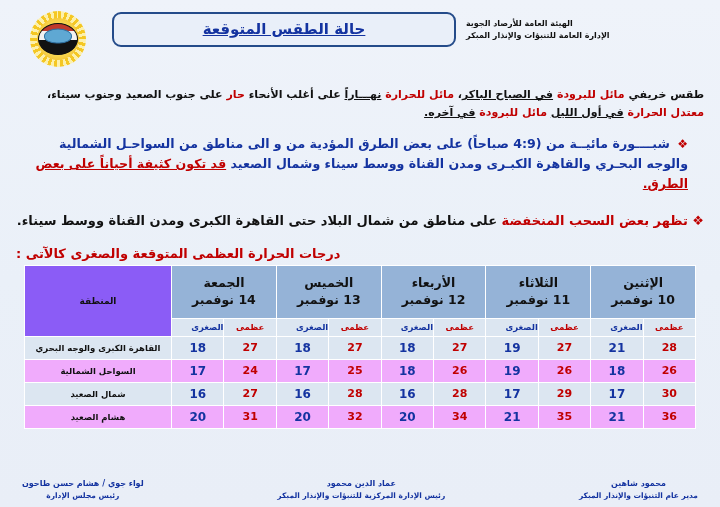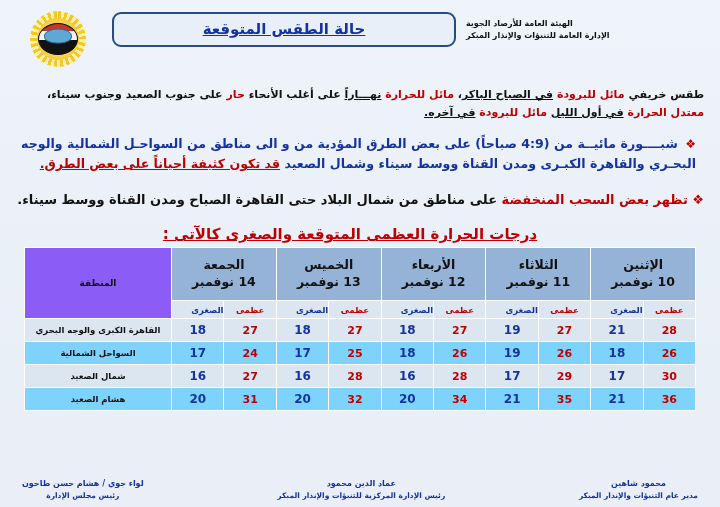--- a/index.html
+++ b/index.html
@@ -115,43 +115,42 @@
     margin-bottom:12px;
   }
   .red{color:#c00000;}
   .u{text-decoration:underline;}
 
   .bullet{
     font-size:12.6px;
     font-weight:bold;
     line-height:1.62;
     text-align:right;
-    margin:12px 8px 2px 0;
+    margin:12px 16px 2px 0;
     color:#1433a0;
   }
   .bullet .mk{
     color:#c00000;
     font-size:12px;
     margin-left:3px;
   }
   .bullet2{
     font-size:13px;
     font-weight:bold;
     line-height:1.6;
     text-align:right;
     margin:16px 0 4px 0;
     color:#111;
   }
 
   .tbl-caption{
-    font-size:15px;
+    font-size:13px;
     font-weight:bold;
     color:#c00000;
-    text-decoration:underline;
-    text-align:center;
+    text-align:left;
     margin:14px 12px 4px 0;
     padding-right:8px;
   }
 
   
   .table-area{
     padding:0 8px;
     margin-top:2px;
   }
   table.fc{
@@ -197,21 +196,21 @@
   }
   .cell-min{
     color:#1433a0;font-size:12px;font-weight:bold;
     height:22px;background:#dce6f1;
   }
   .cell-region{
     color:#111;font-size:8.5px;font-weight:bold;
     background:#dce6f1;
     text-align:center;
   }
-  .rowalt .cell-max,.rowalt .cell-min,.rowalt .cell-region{background:#7dd3fc;margin-top:12px;}
+  .rowalt .cell-max,.rowalt .cell-min,.rowalt .cell-region{background:#f0abfc;margin-top:12px;}
 
   
   .footer{
     position:absolute;
     left:0;right:0;bottom:6px;
     display:flex;
     flex-direction:row;
     justify-content:space-between;
     padding:0 22px;
     box-sizing:border-box;
@@ -278,21 +277,21 @@
     <div class="bullet">
       <span class="mk">❖</span>
       <span>شبــــورة مائيــة من (4:9 صباحاً)</span>
       <span>على بعض الطرق المؤدية من و الى مناطق من  السواحـل الشمالية والوجه البحـري والقاهرة الكبـرى  ومدن القناة ووسط سيناء وشمال الصعيد</span>
       <span class="red u">قد تكون كثيفة أحياناً على بعض الطرق.</span>
     </div>
 
     <div class="bullet2">
       <span class="mk red">❖</span>
       <span class="red">تظهر بعض السحب المنخفضة</span>
-      <span>على مناطق من شمال البلاد حتى القاهرة الصباح ومدن القناة ووسط سيناء.</span>
+      <span>على مناطق من شمال البلاد حتى القاهرة الكبرى ومدن القناة ووسط سيناء.</span>
     </div>
 
     <div class="tbl-caption">درجات الحرارة العظمى المتوقعة والصغرى كالآتى :</div>
   </div>
 
   <div class="table-area">
     <table class="fc">
       <thead>
         <tr>
           <th class="th-day" colspan="2">

